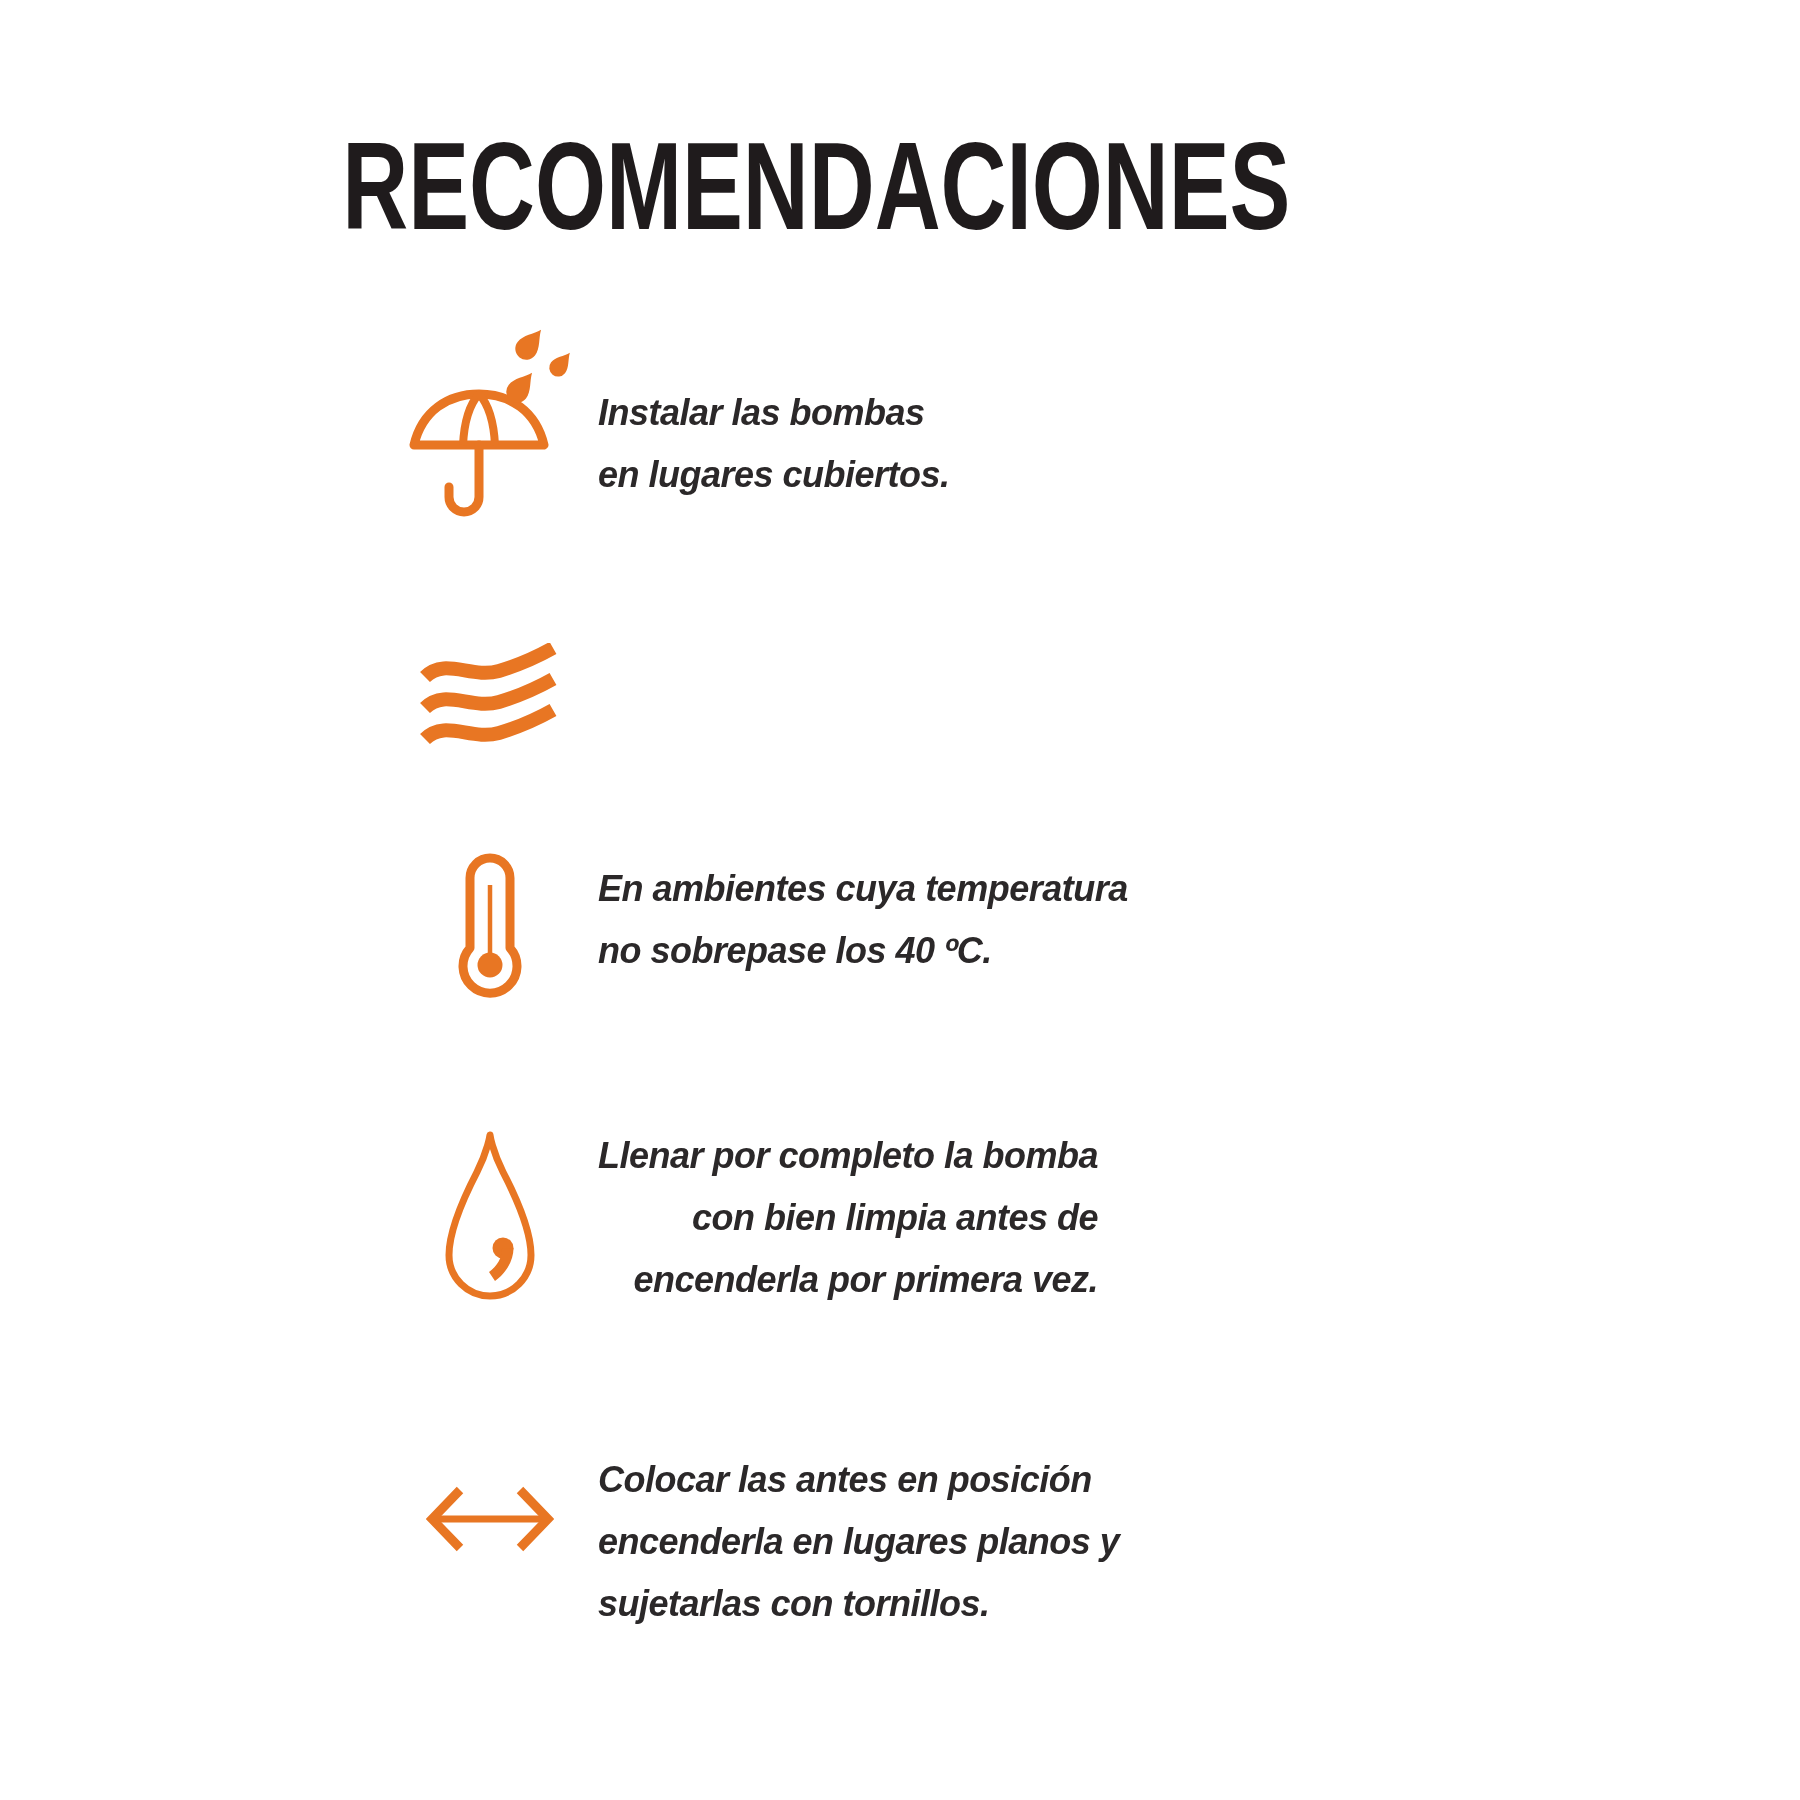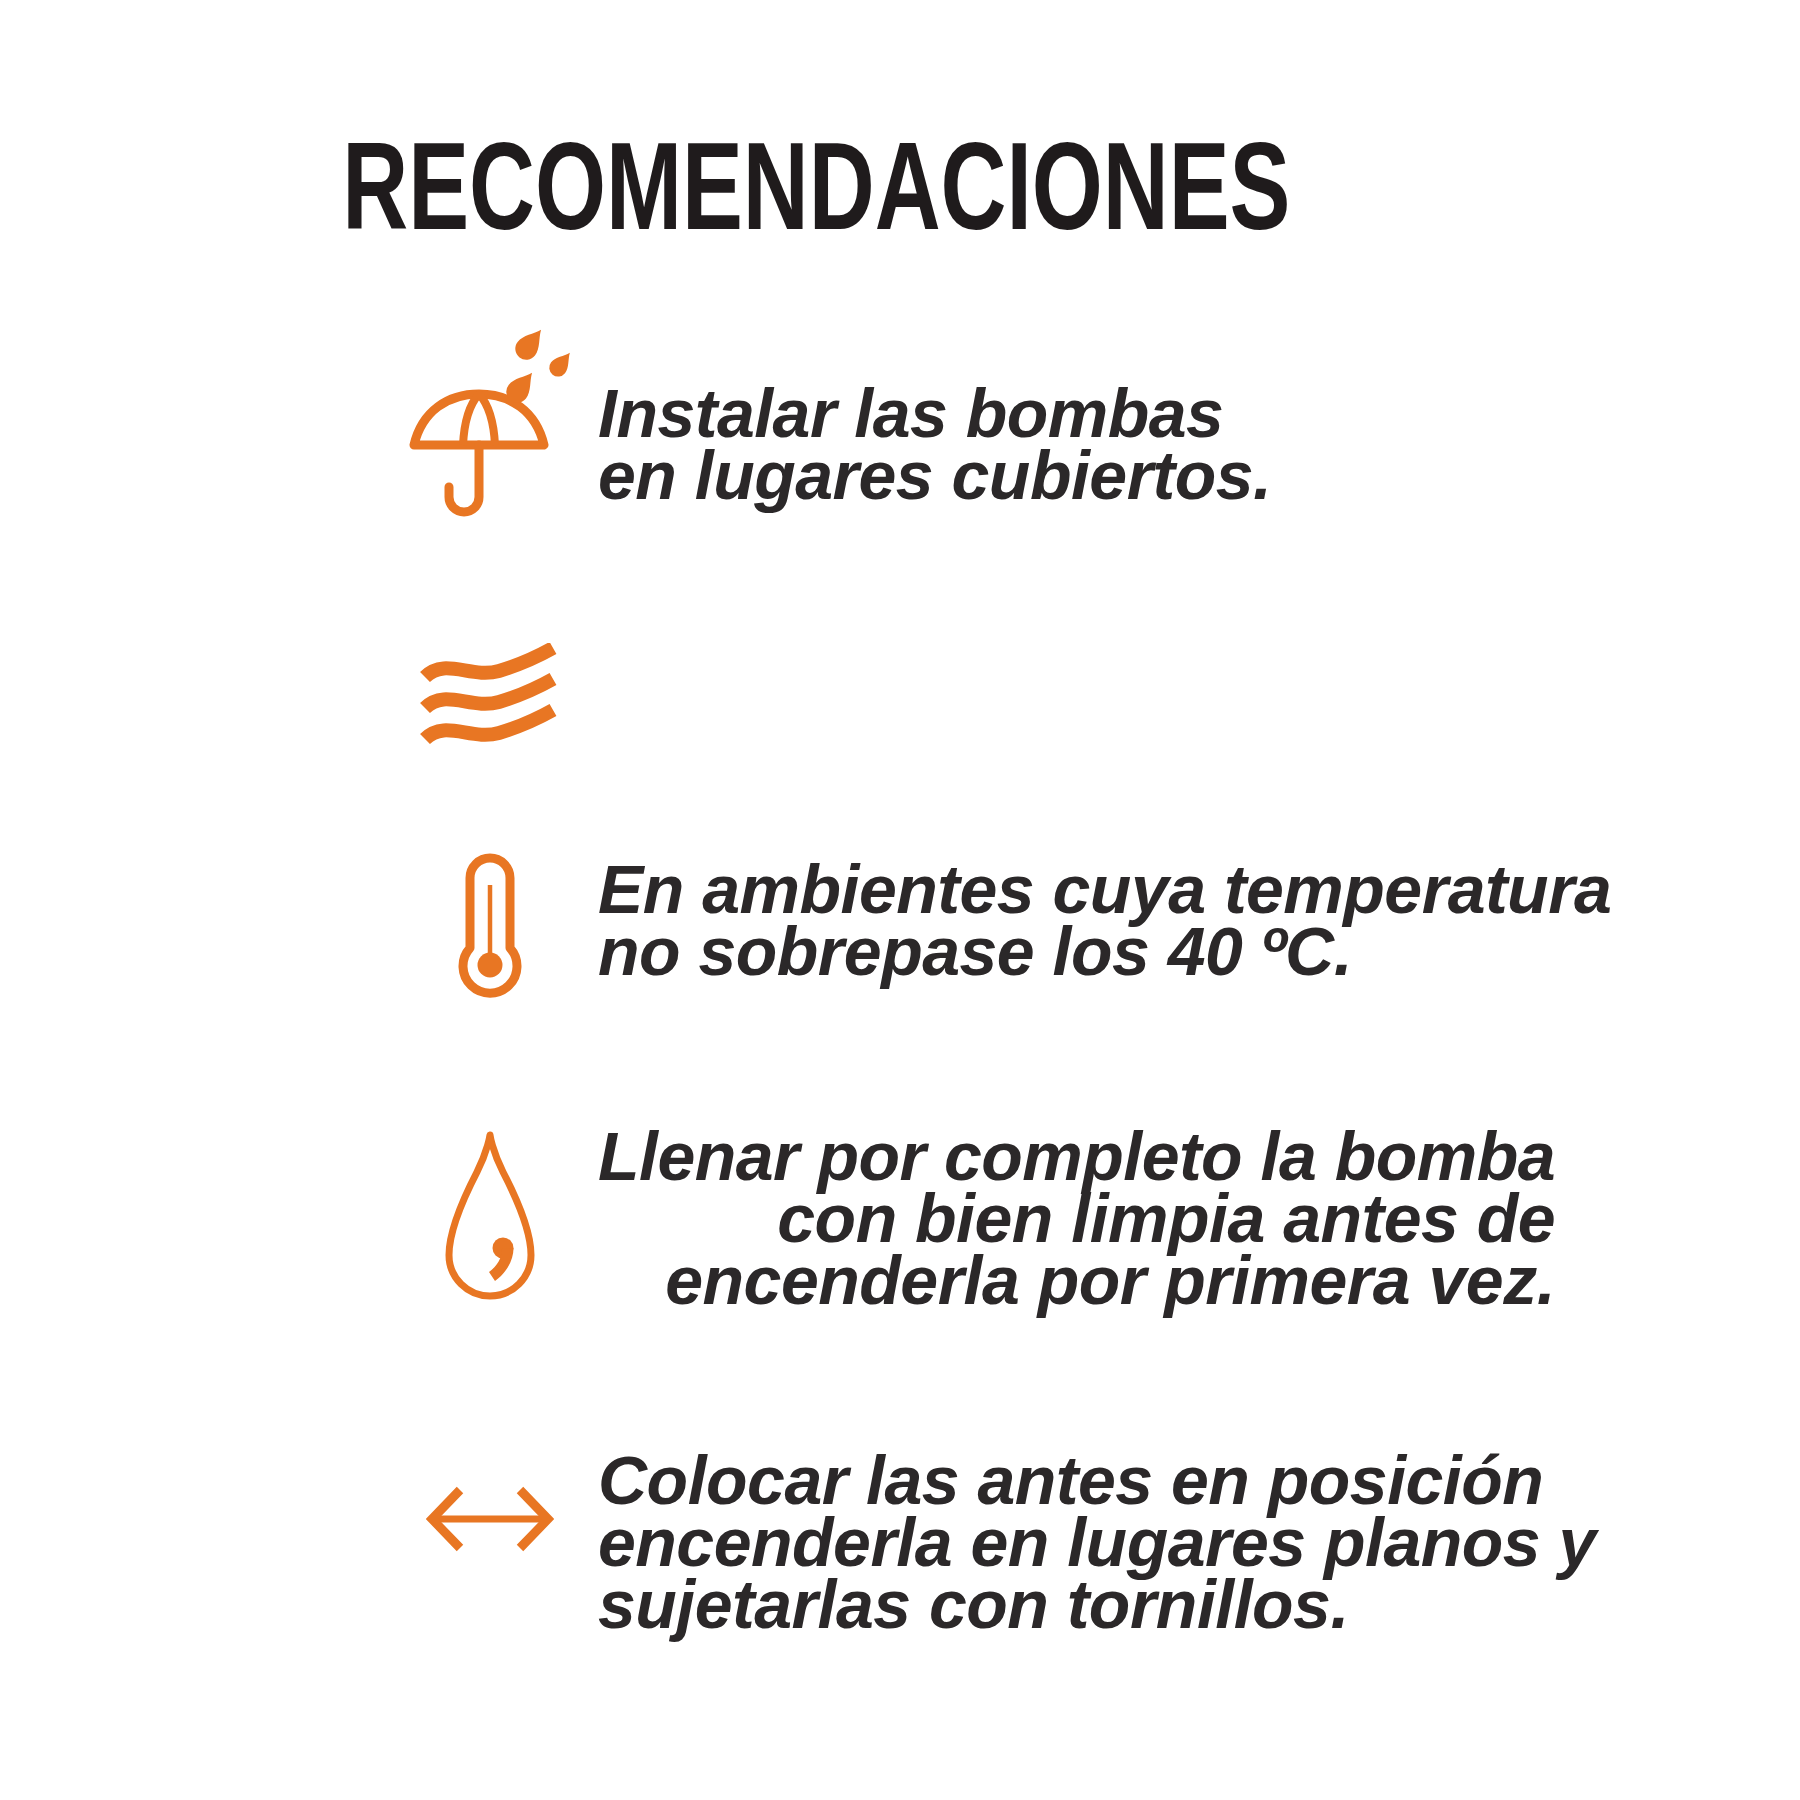--- a/index.html
+++ b/index.html
@@ -23,21 +23,21 @@
     color:#1F1B1C;
     white-space:nowrap;
     transform:scaleX(0.73);
     transform-origin:50% 50%;
   }
   .text {
     position:absolute;
     left:598px;
     font-style:italic;
     font-weight:bold;
-    font-size:68px;
+    font-size:36px;
     line-height:62px;
     letter-spacing:-0.5px;
     color:#2B2829;
     white-space:nowrap;
   }
   .t1 { top:382px; }
   .t2 { top:653px; }
   .t3 { top:858px;font-style:italic; }
   .t4 { top:1125px;text-align:right; }
   .t5 { top:1449px; }

